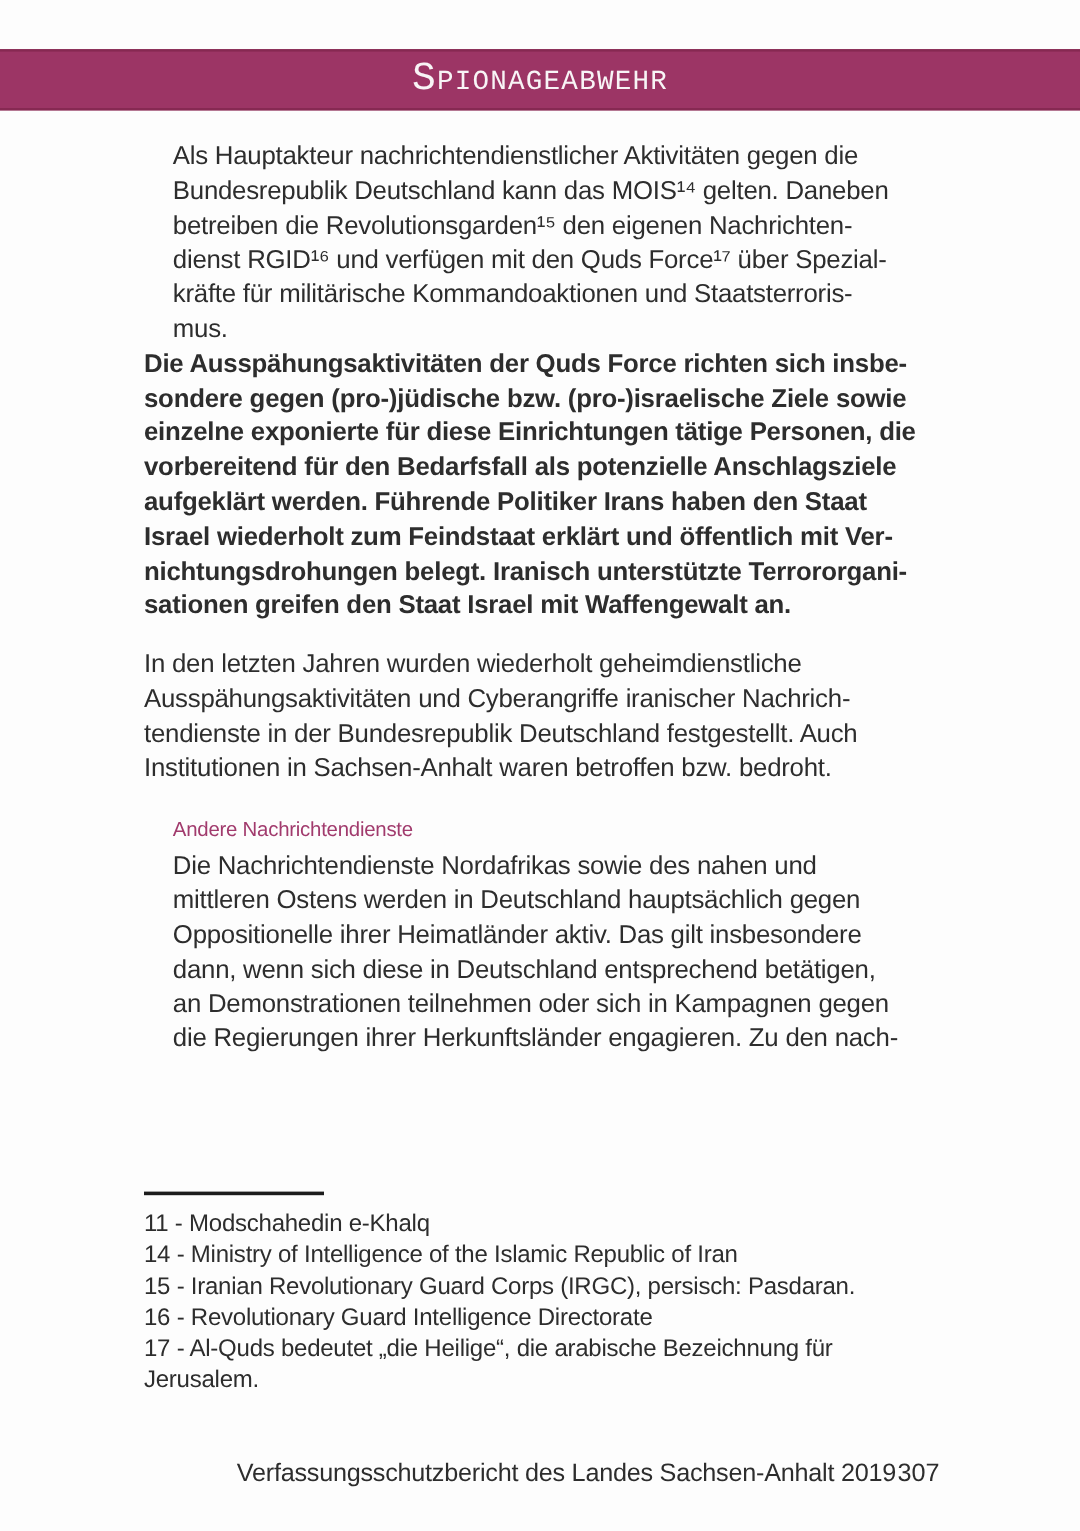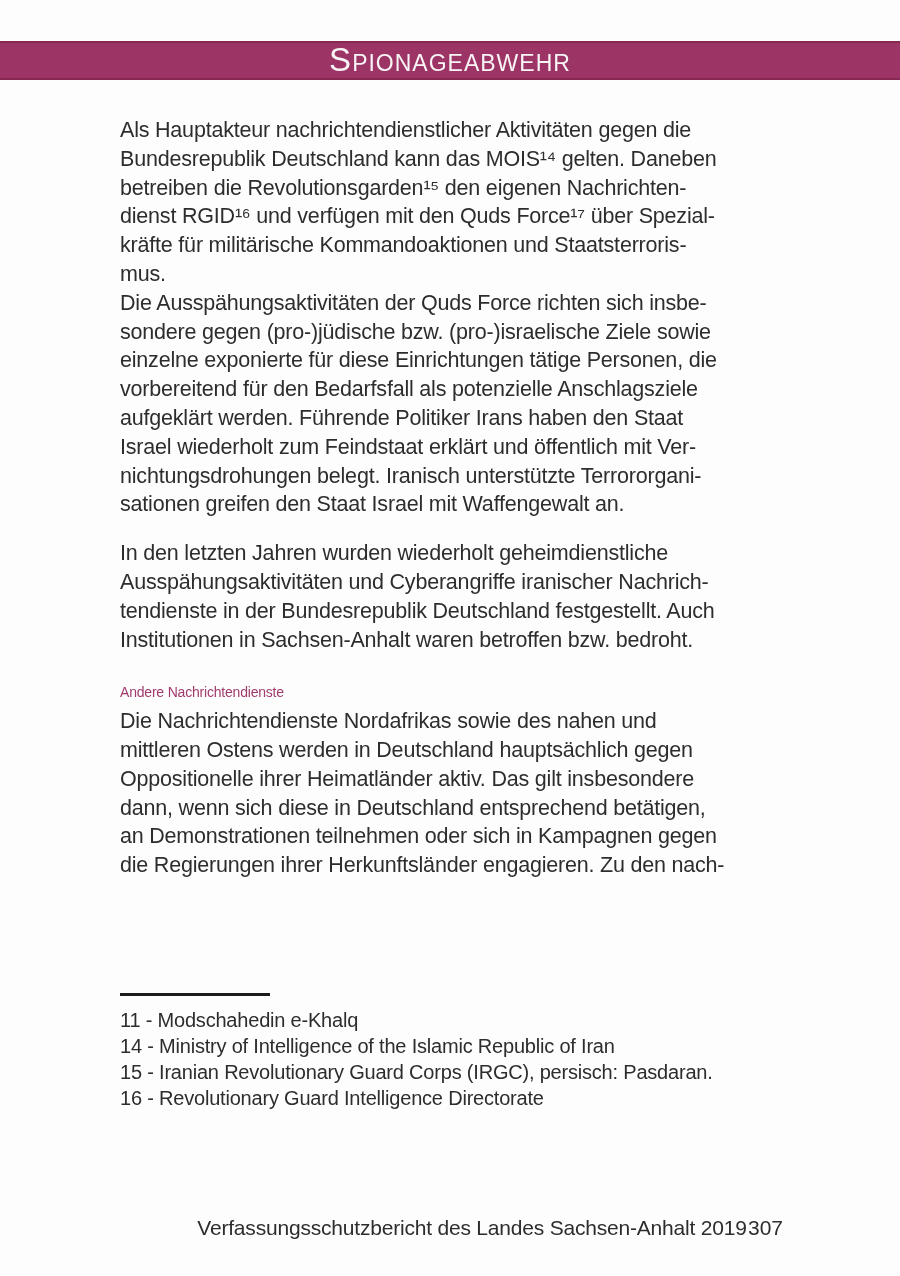--- a/index.html
+++ b/index.html
@@ -16,25 +16,25 @@
     color: var(--text);
     overflow: hidden;
     position: relative;
   }
   .page { position: absolute; inset: 0; width: 900px; height: 1276px; }
 
   
   .band {
     position: absolute;
     top: 41px; left: 0; right: 0;
-    height: 39px;
+    height: 51px;
     background: var(--band);
     border-top: 2px solid var(--band-edge);
     border-bottom: 2px solid var(--band-edge);
-    display: flex; align-items: center; justify-content: center;
+    display: flex; align-items: center; justify-content: center; font-family: Liberation Mono, monospace;
   }
   .band-title {
     font-variant: small-caps;
     text-transform: lowercase;
     font-size: 33px;
     letter-spacing: 1px;
     color: #f8f4f6;
     line-height: 1;
     padding-bottom: 2px;
   }
@@ -47,24 +47,24 @@
   }
   .para {
     font-size: 21.5px;
     line-height: 28.8px;
     letter-spacing: -0.2px;
     white-space: pre-line;
     color: var(--text);
   }
   .gap-lg { margin-bottom: 29px; }
   .gap-md { margin-bottom: 24px; }
-  .gap-sm { margin-bottom: 20px; }
-  .gap-0  { margin-bottom: 0; }
+  .gap-sm { margin-bottom: 20px; font-weight: bold; }
+  .gap-0  { margin-bottom: 0; margin-left: 24px; }
   .section-heading {
-    font-size: 14px;
+    font-size: 17px;
     line-height: 28.8px;
     letter-spacing: -0.2px;
     color: var(--heading);
   }
 
   
   .footnote-block { position: absolute; top: 993px; left: 120px; width: 700px; }
   .footnote-rule {
     width: 150px; height: 3px;
     background: #1c1c1c;
@@ -140,20 +140,22 @@
 an Demonstrationen teilnehmen oder sich in Kampagnen gegen
 die Regierungen ihrer Herkunftsländer engagieren. Zu den nach-</div>
   </div>
 
   <div class="footnote-block">
     <div class="footnote-rule"></div>
     <div class="footnote-line para-footnote">11 - Modschahedin e-Khalq</div>
     <div class="footnote-line">14 - Ministry of Intelligence of the Islamic Republic of Iran</div>
     <div class="footnote-line">15 - Iranian Revolutionary Guard Corps (IRGC), persisch: Pasdaran.</div>
     <div class="footnote-line">16 - Revolutionary Guard Intelligence Directorate</div>
+    <div class="footnote-line" style="white-space: pre-line;">17 - Al-Quds bedeutet „die Heilige“, die arabische Bezeichnung für
+Jerusalem.</div>
   </div>
 
   <div class="footer">
     <div class="footer-title">Verfassungsschutzbericht des Landes Sachsen-Anhalt 2019</div>
     <div class="footer-page">307</div>
   </div>
 
 </div>
 
 </body></html>

